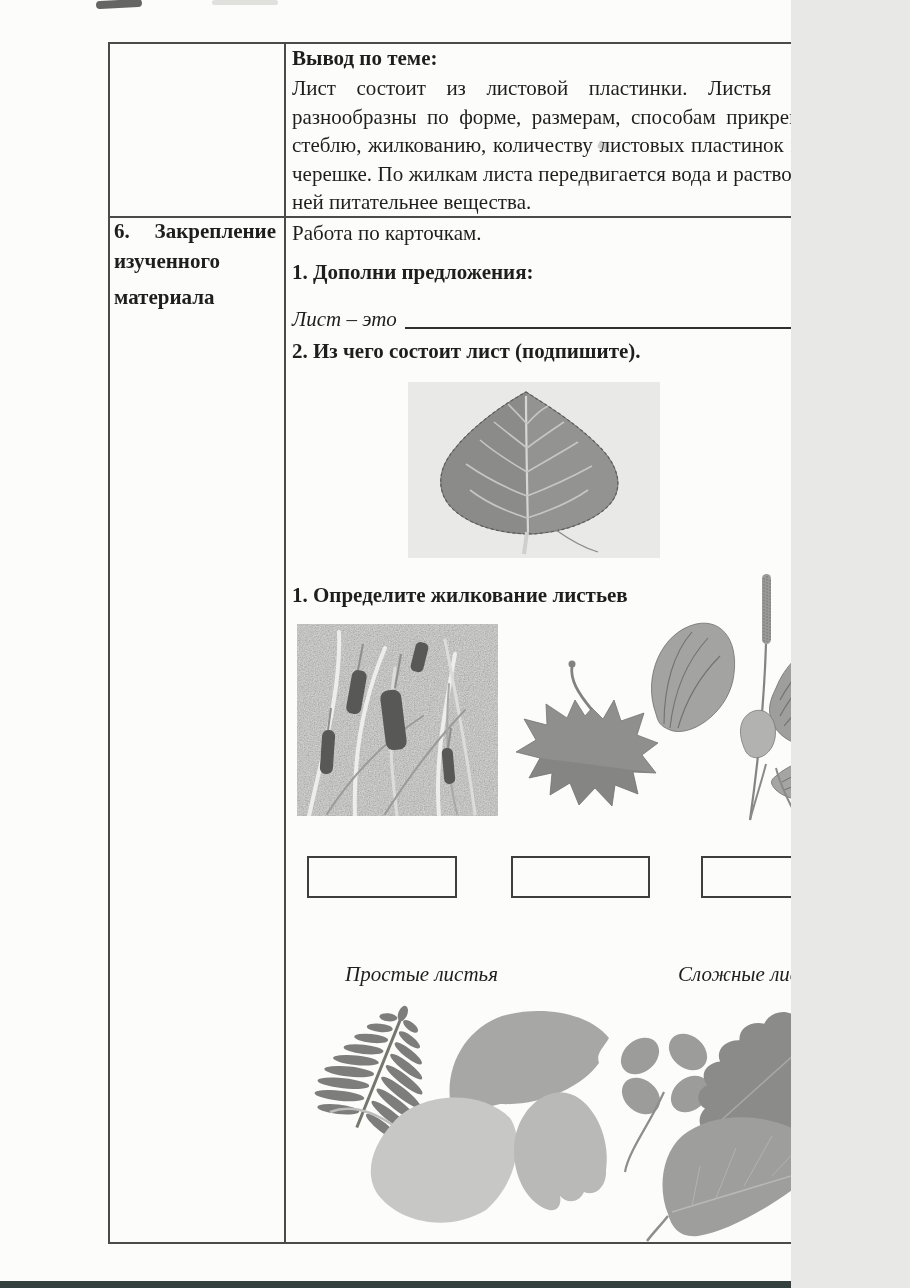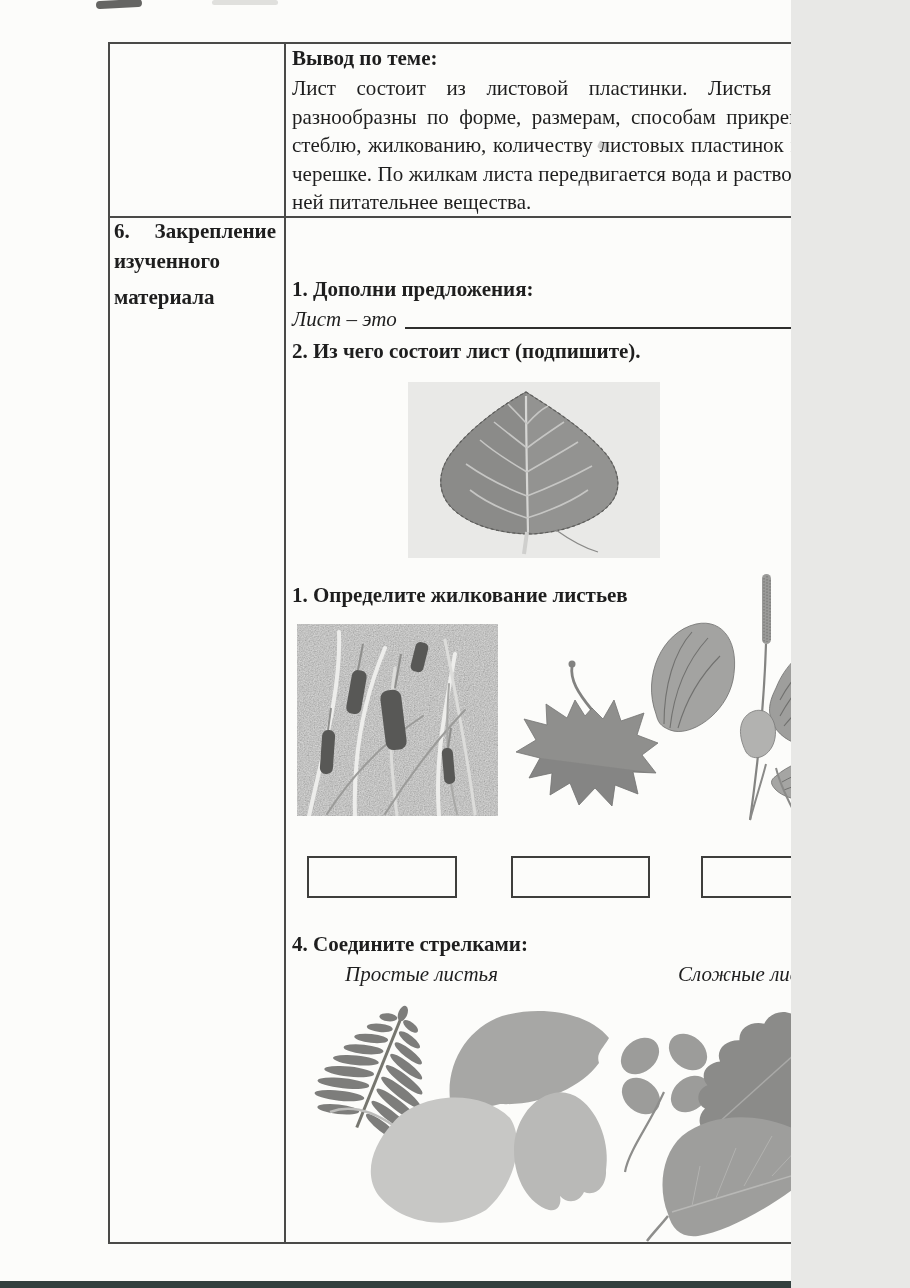--- a/index.html
+++ b/index.html
@@ -53,21 +53,22 @@
   <div class="abs b" style="left:292px; top:46px;">Вывод по теме:</div>
   <div class="para">Лист состоит из листовой пластинки. Листья растений разнообразны по форме, размерам, способам прикрепления к стеблю, жилкованию, количеству листовых пластинок на одном черешке. По жилкам листа передвигается вода и растворенные в ней питательнее вещества.</div>
 
   <div class="abs b leftcol-line1">
     <span>6.</span>
     <span>Закрепление</span>
   </div>
   <div class="abs b" style="left:114px; top:249px;">изученного</div>
   <div class="abs b" style="left:114px; top:285px;">материала</div>
 
-  <div class="abs b" style="left:292px; top:277px;">1. Дополни предложения:</div>
+  <div class="abs" style="left:292px; top:221px;">Работа по карточкам.</div>
+  <div class="abs b" style="left:292px; top:260px;">1. Дополни предложения:</div>
 
   <div class="fill-line-row">
     <span class="i">Лист – это</span>
     <span class="fill-line"></span>
     <span>.</span>
   </div>
 
   <div class="abs b" style="left:292px; top:339px;">2. Из чего состоит лист (подпишите).</div>
 
   <svg class="figure" style="left:408px; top:382px;" width="252" height="176" viewBox="0 0 252 176">
@@ -167,21 +168,20 @@
       </g>
       <path fill="#b2b2b0" stroke="#7a7a78" stroke-width="0.8" d="M120,184 C110,164 114,148 128,143 C141,139 152,152 149,170 C146,188 128,196 120,184 Z"></path>
       <path d="M124,252 C130,230 136,212 140,196 M172,252 C162,232 154,216 150,200" stroke="#8a8a88" stroke-width="2" fill="none"></path>
     </g>
   </svg>
 
   <div class="answer-box box1"></div>
   <div class="answer-box box2"></div>
   <div class="answer-box box3"></div>
 
-  <div class="abs b" style="left:292px; top:932px;">4. Соедините стрелками:</div>
   <div class="abs i" style="left:345px; top:962px;">Простые листья</div>
   <div class="abs i" style="left:678px; top:962px;">Сложные листья</div>
 
   <svg class="figure" style="left:300px; top:1000px;" width="560" height="244" viewBox="0 0 560 244">
 
     <g transform="rotate(22 80 70)" fill="#7d7d7b">
       <line x1="80" y1="6" x2="80" y2="132" stroke="#76766f" stroke-width="3"></line>
       <ellipse cx="80" cy="9" rx="4.5" ry="8"></ellipse>
       <ellipse cx="68" cy="18" rx="9" ry="4" transform="rotate(-16 68 18)"></ellipse>
         <ellipse cx="92" cy="18" rx="9" ry="4" transform="rotate(16 92 18)"></ellipse>

